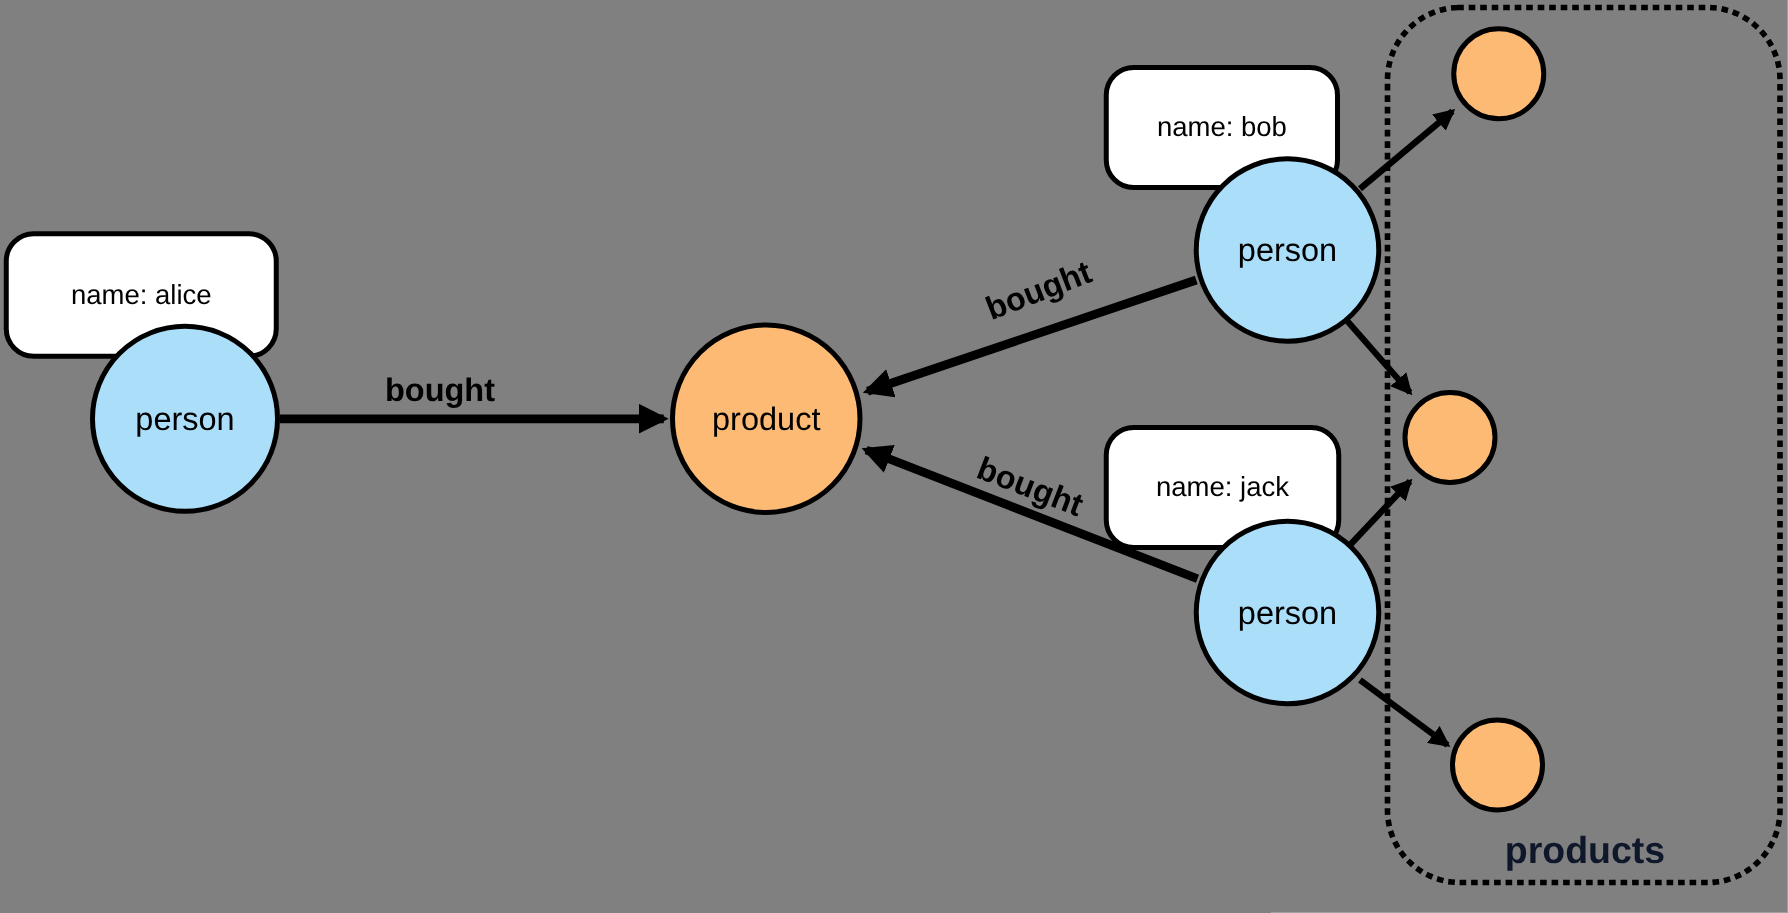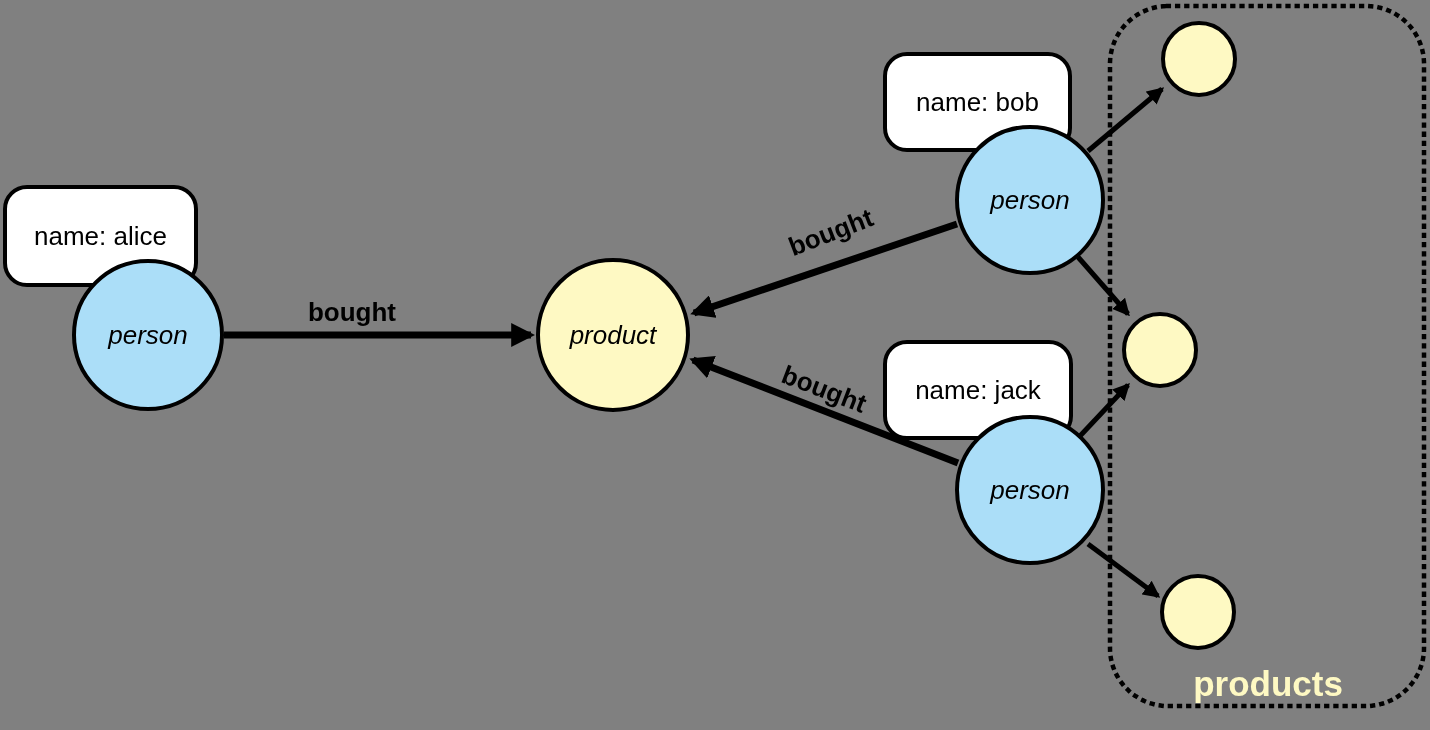--- a/index.html
+++ b/index.html
@@ -18,47 +18,46 @@
     width: 1430px; height: 730px;
     z-index: 1;
   }
   .prop-label {
     position: absolute;
     background: #ffffff;
     border: 4px solid #000000;
     border-radius: 24px;
     box-sizing: border-box;
     display: flex; align-items: center; justify-content: center;
-    font-size: 26px; color: #000000;
+    font-size: 22px; color: #000000;
     z-index: 2;
   }
   .node {
     position: absolute;
     border: 4px solid #000000;
     border-radius: 50%;
     box-sizing: border-box;
     display: flex; align-items: center; justify-content: center;
     font-size: 26px; color: #000000;
     z-index: 3;
-    font-style: italic;
   }
   .node.person  { background: #ABDEF8; }
-  .node.product { background: #fef9c3; }
+  .node.product { background: #fdba74; }
   .node.small   { width: 76px; height: 76px; }
   .edge-label {
     position: absolute;
     font-size: 26px; font-weight: bold; color: #000000;
     width: 110px; text-align: center;
     z-index: 4;
   }
   .group-label {
     position: absolute;
     left: 1160px; top: 664px; width: 216px;
     text-align: center;
-    font-size: 35px; font-weight: bold; color: #fef9c3;
+    font-size: 30px; font-weight: bold; color: #0f172a;
     z-index: 2;
   }
 </style>
 </head>
 <body>
 
 <div id="canvas">
 
   <svg id="edge-layer" width="1430" height="730" viewBox="0 0 1430 730" xmlns="http://www.w3.org/2000/svg">
     <defs>
@@ -72,21 +71,21 @@
     <line x1="224" y1="335" x2="531" y2="335" stroke="#000000" stroke-width="7" marker-end="url(#arrow)"></line>
     <line x1="957" y1="224" x2="694" y2="313" stroke="#000000" stroke-width="7" marker-end="url(#arrow)"></line>
     <line x1="958" y1="463" x2="693" y2="360" stroke="#000000" stroke-width="7" marker-end="url(#arrow)"></line>
 
     <line x1="1088" y1="151" x2="1162" y2="89" stroke="#000000" stroke-width="5" marker-end="url(#arrow)"></line>
     <line x1="1078" y1="257" x2="1128" y2="314" stroke="#000000" stroke-width="5" marker-end="url(#arrow)"></line>
     <line x1="1080" y1="436" x2="1128" y2="385" stroke="#000000" stroke-width="5" marker-end="url(#arrow)"></line>
     <line x1="1088" y1="544" x2="1158" y2="596" stroke="#000000" stroke-width="5" marker-end="url(#arrow)"></line>
   </svg>
 
-  <div class="prop-label" style="left:3px; top:185px; width:195px; height:102px;">
+  <div class="prop-label" style="left:3px; top:185px; width:220px; height:102px;">
     <span>name: alice</span>
   </div>
   <div class="prop-label" style="left:883px; top:52px; width:189px; height:100px;">
     <span>name: bob</span>
   </div>
   <div class="prop-label" style="left:883px; top:340px; width:190px; height:100px;text-align:right;">
     <span>name: jack</span>
   </div>
 
   <div class="node person" style="left:72px; top:259px; width:152px; height:152px;">

